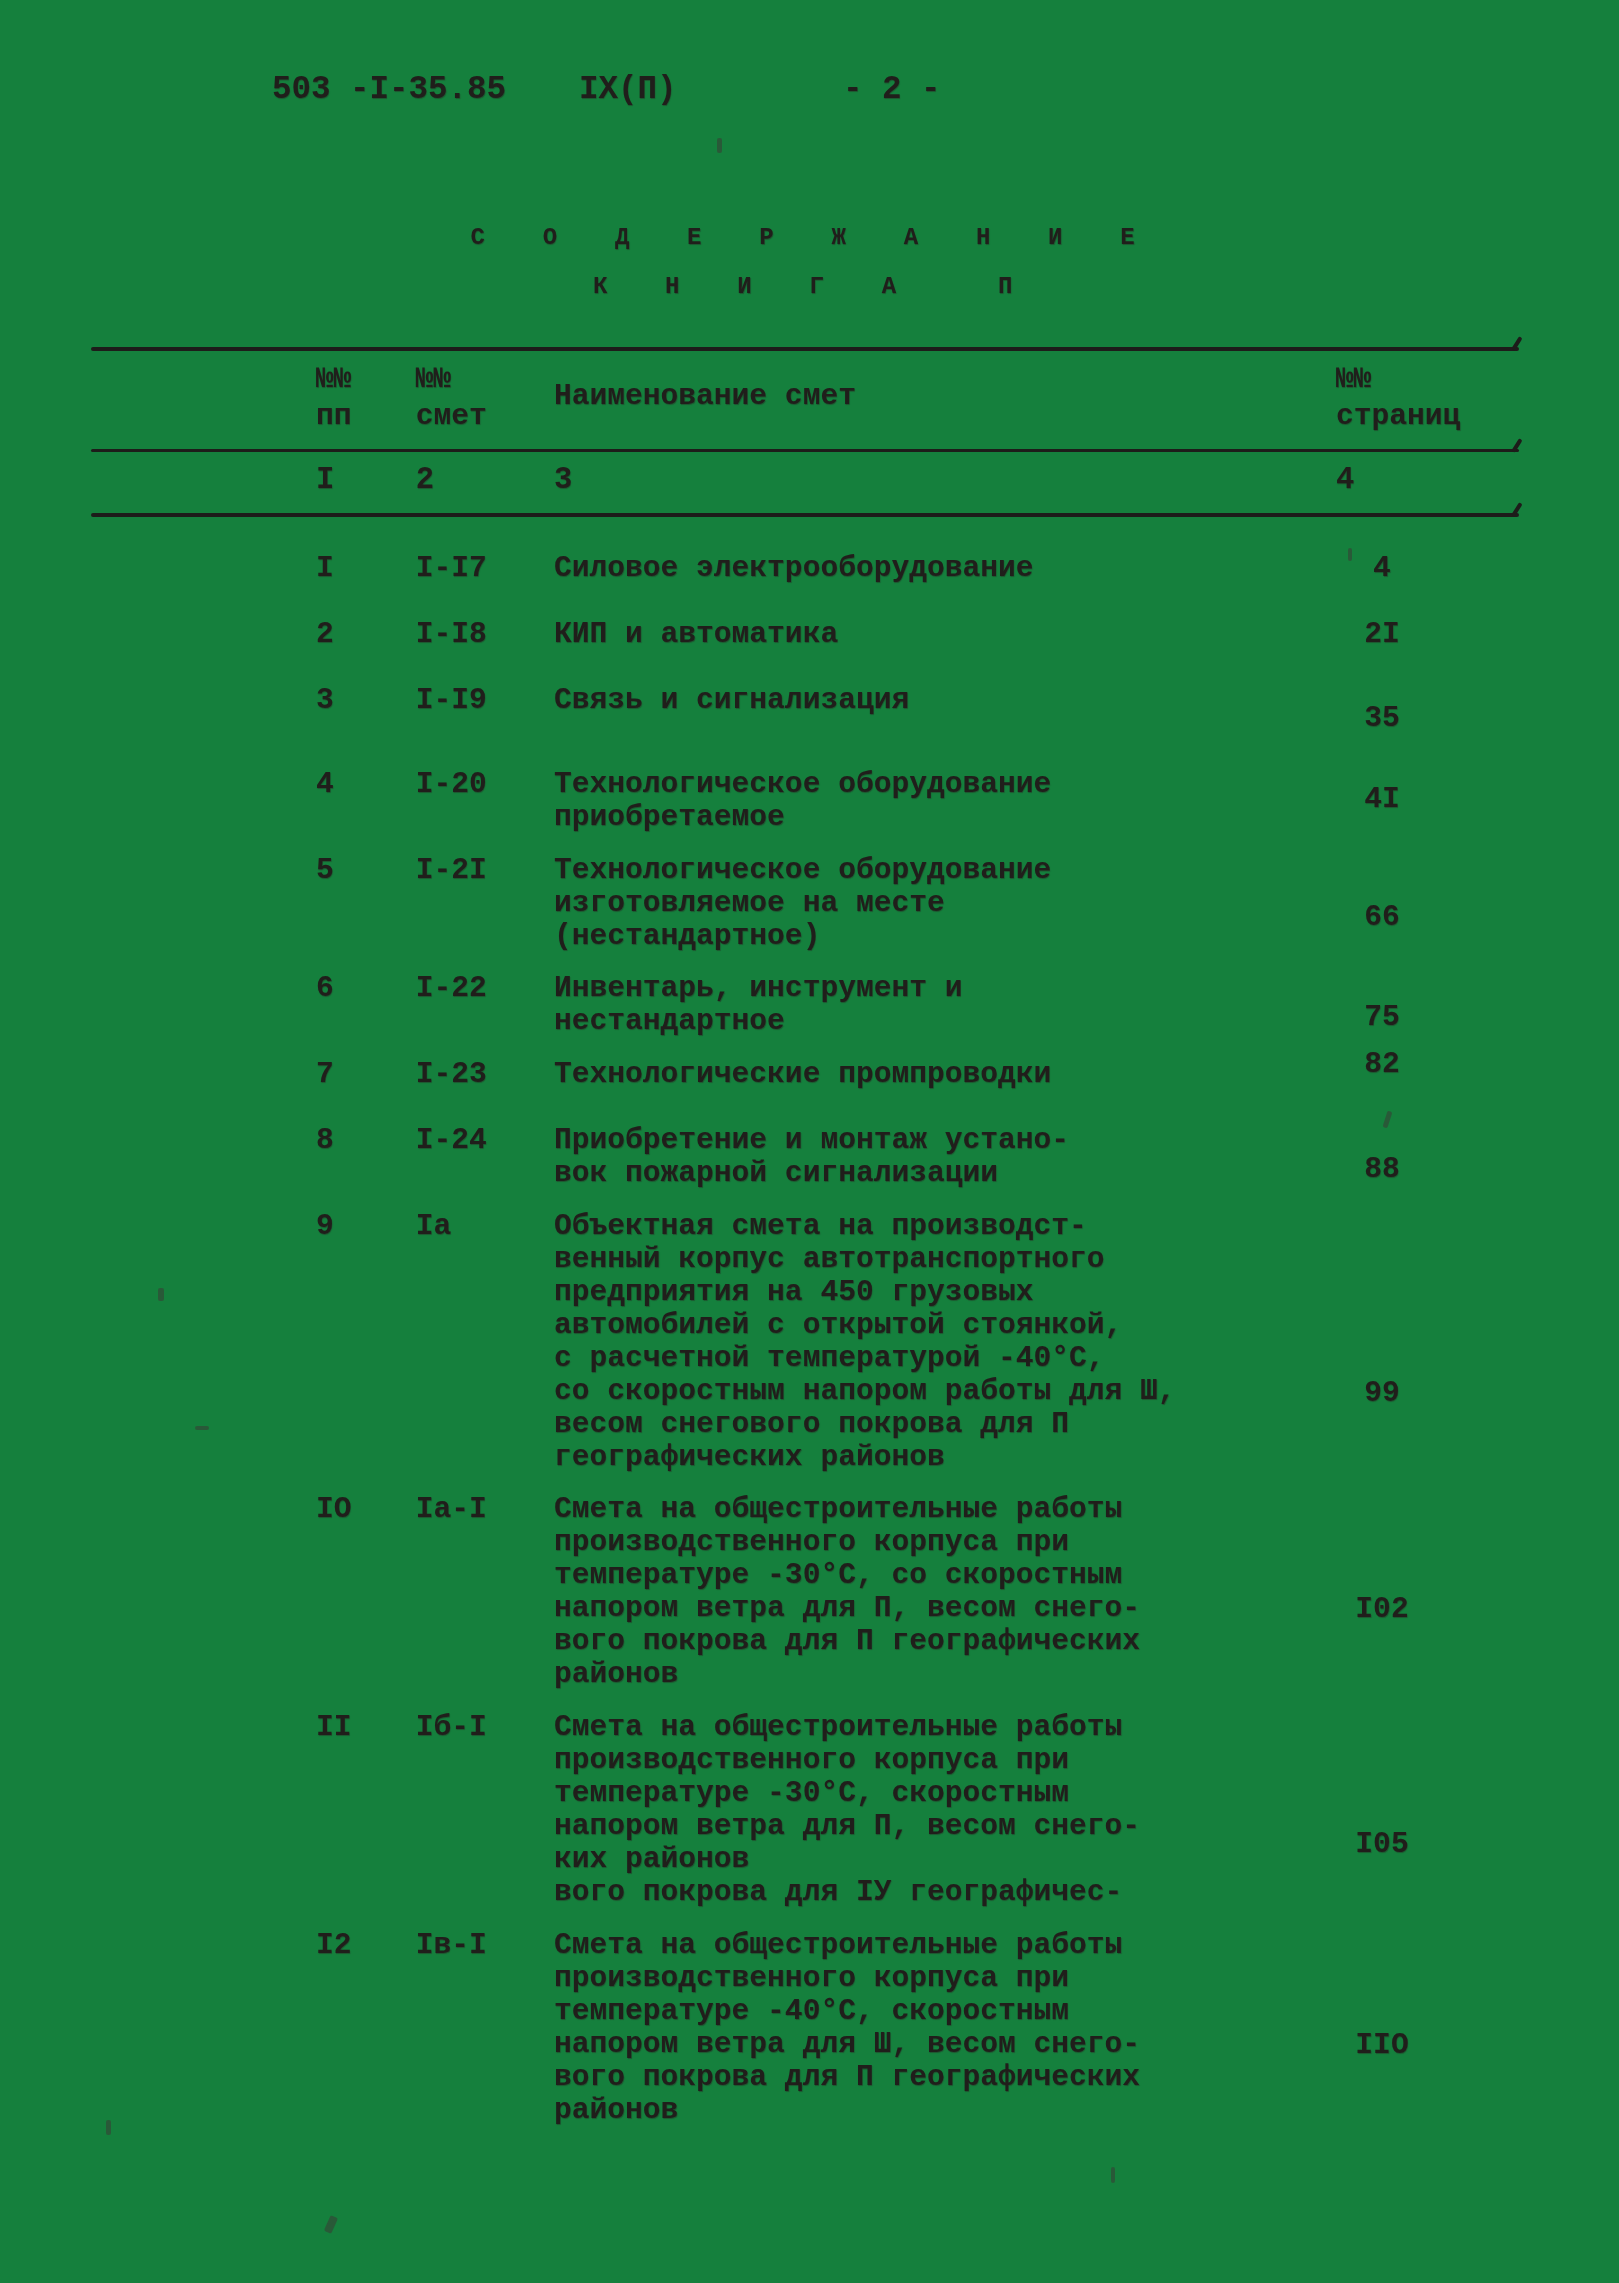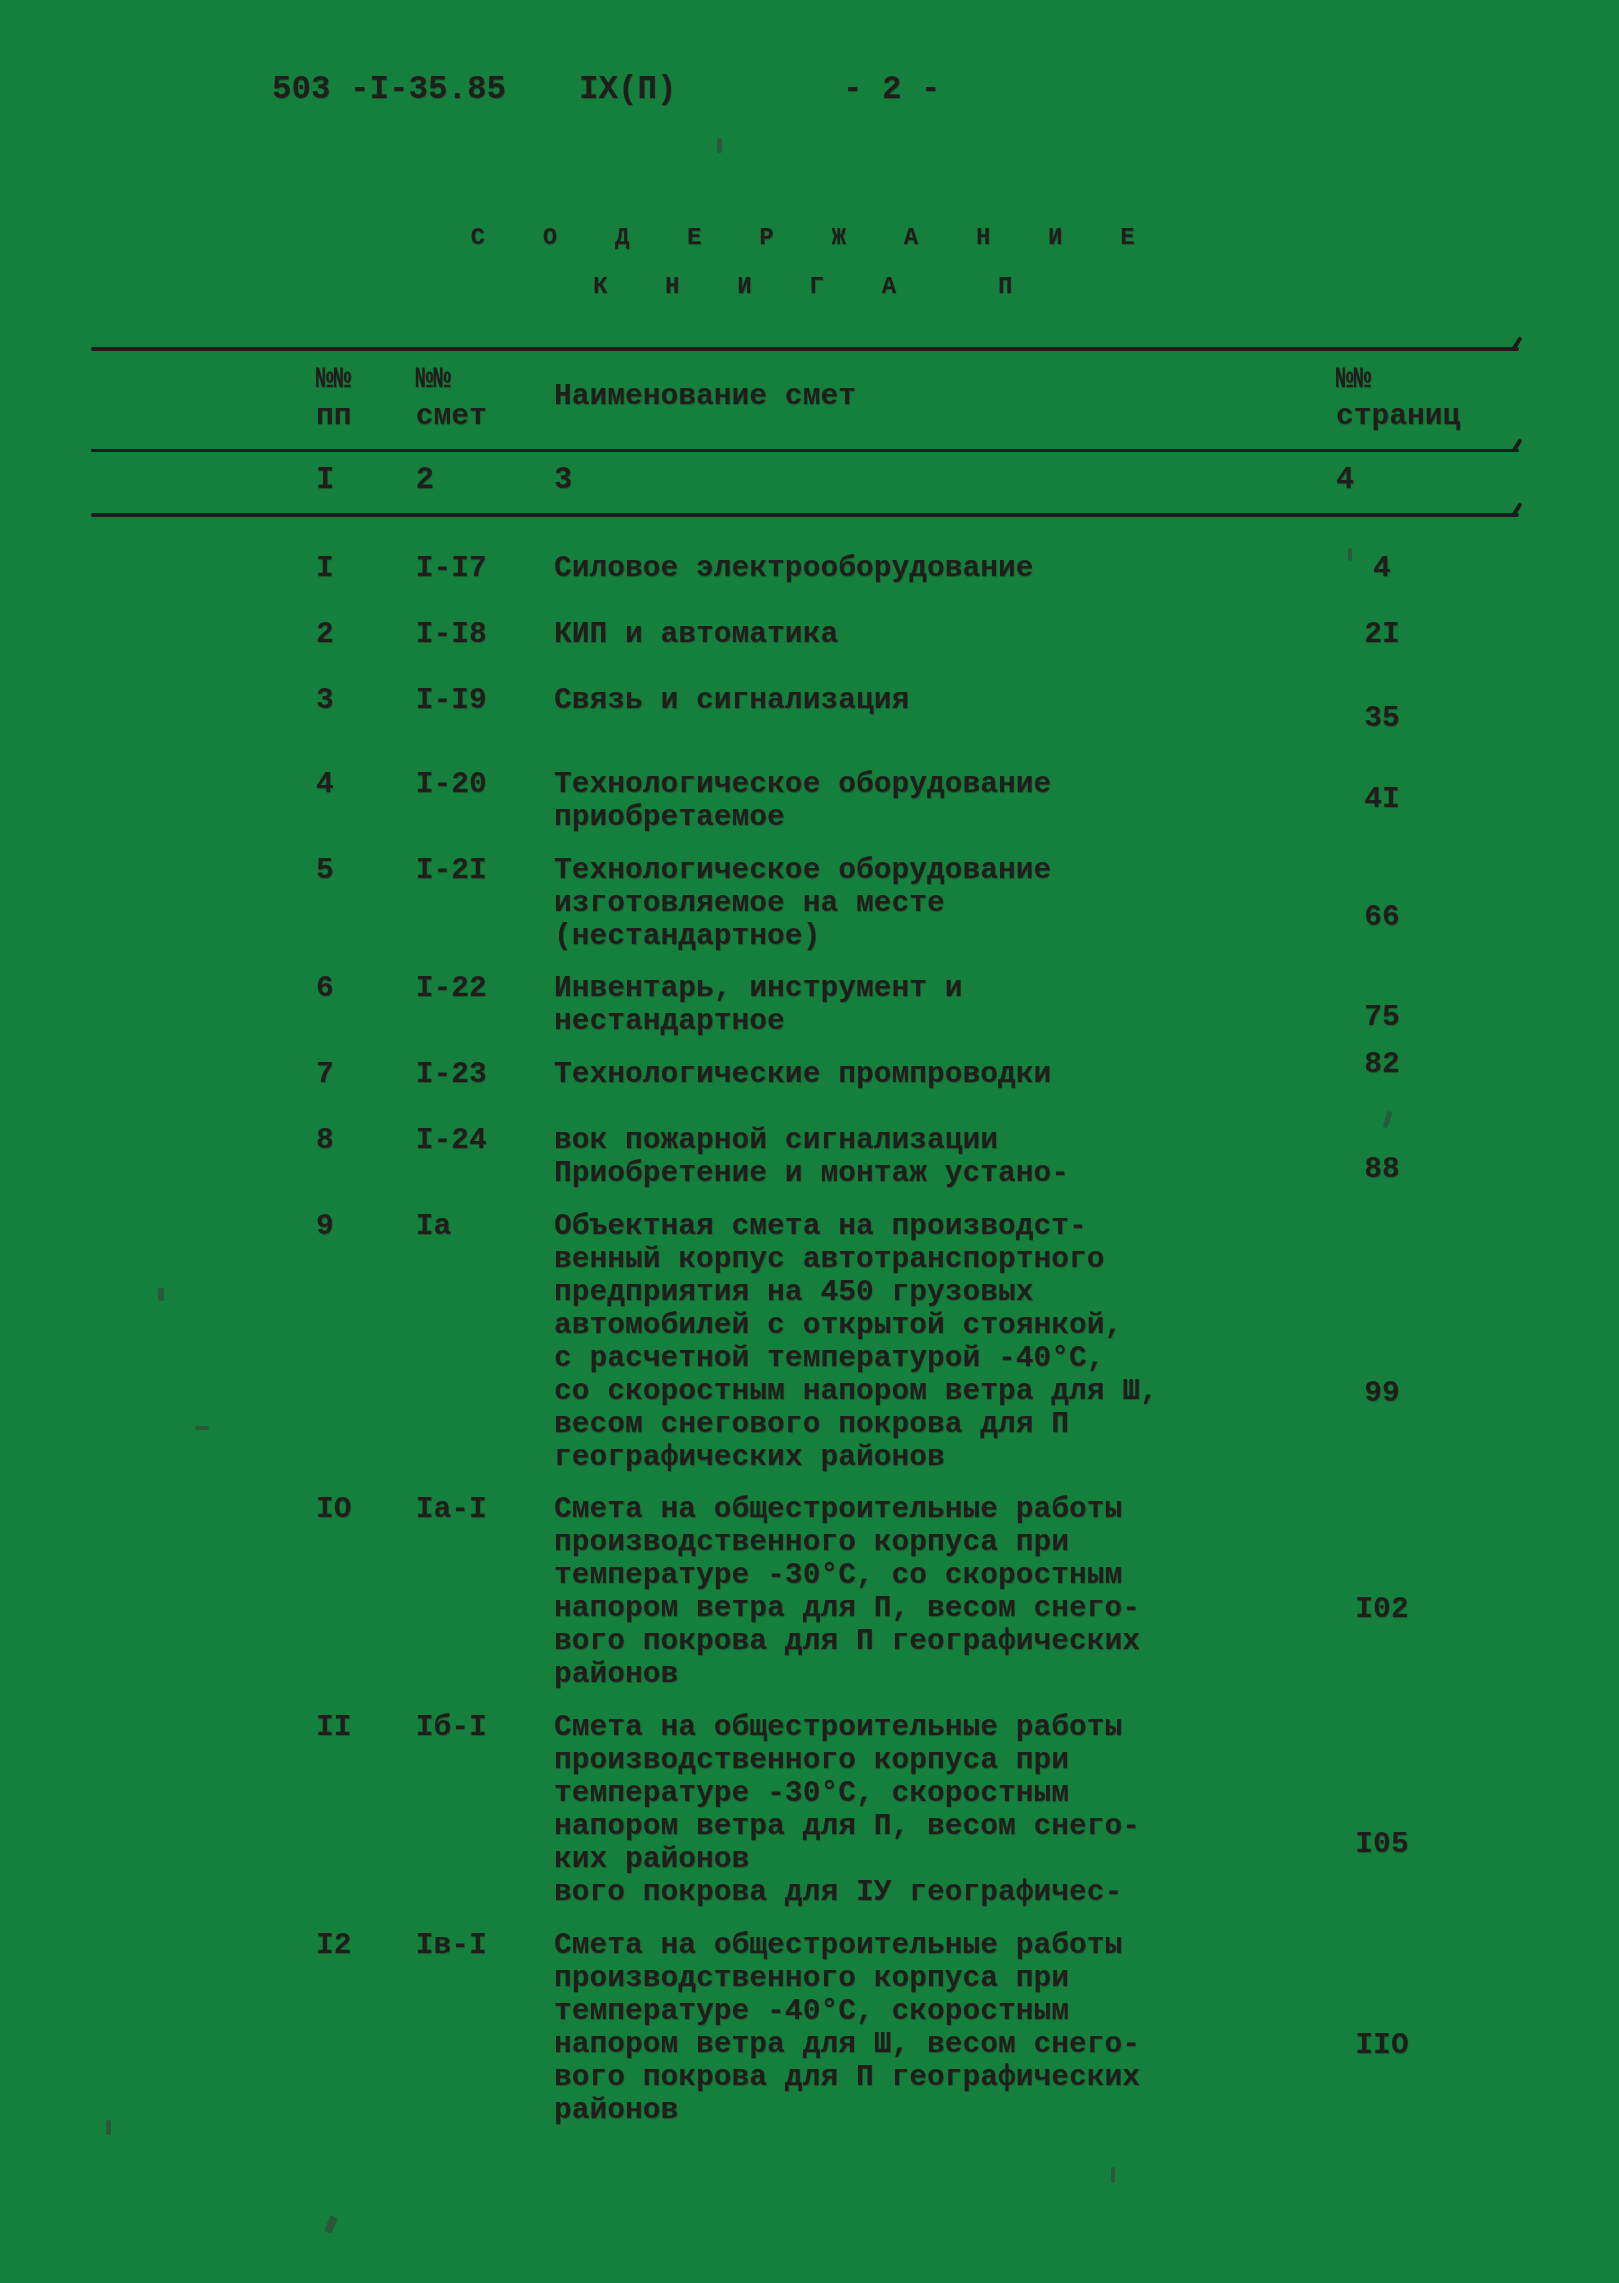--- a/index.html
+++ b/index.html
@@ -160,36 +160,36 @@
       <div class="c3">
             <div>Технологические промпроводки</div>
           </div>
       <div class="c4" style="margin-top: -9.9px;">82</div>
     </div>
 
     <div class="trow multi">
       <div class="c1">8</div>
       <div class="c2">I-24</div>
       <div class="c3">
+            <div>Приобретение и монтаж устано-</div>
             <div>вок пожарной сигнализации</div>
-            <div>Приобретение и монтаж устано-</div>
           </div>
       <div class="c4" style="margin-top: 29px;">88</div>
     </div>
 
     <div class="trow multi">
       <div class="c1">9</div>
       <div class="c2">Iа</div>
       <div class="c3">
             <div>Объектная смета на производст-</div>
             <div>венный корпус автотранспортного</div>
             <div>предприятия на 450 грузовых</div>
             <div>автомобилей с открытой стоянкой,</div>
             <div>с расчетной температурой -40°С,</div>
-            <div>со скоростным напором ветра для Ш,</div>
+            <div>со скоростным напором работы для Ш,</div>
             <div>весом снегового покрова для П</div>
             <div>географических районов</div>
           </div>
       <div class="c4" style="margin-top: 167px;">99</div>
     </div>
 
     <div class="trow multi">
       <div class="c1">IO</div>
       <div class="c2">Iа-I</div>
       <div class="c3">

